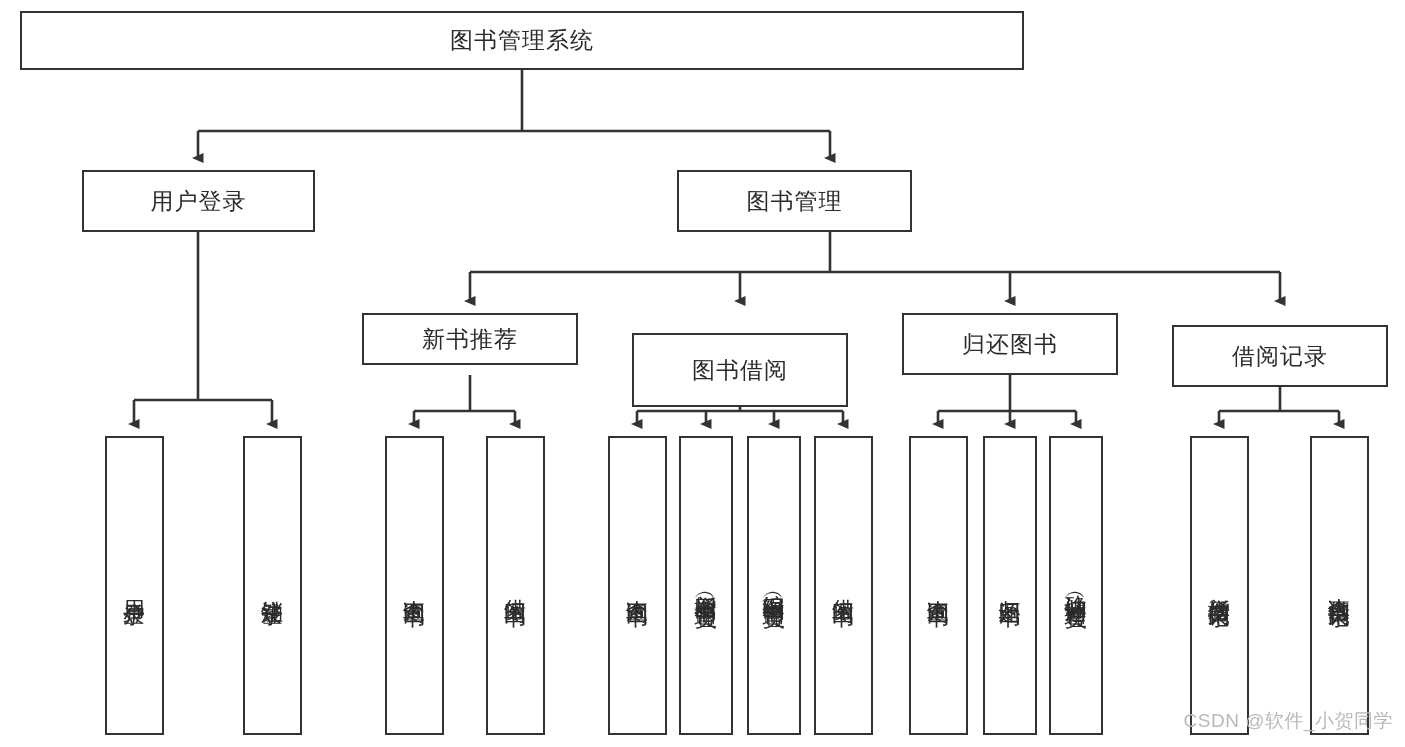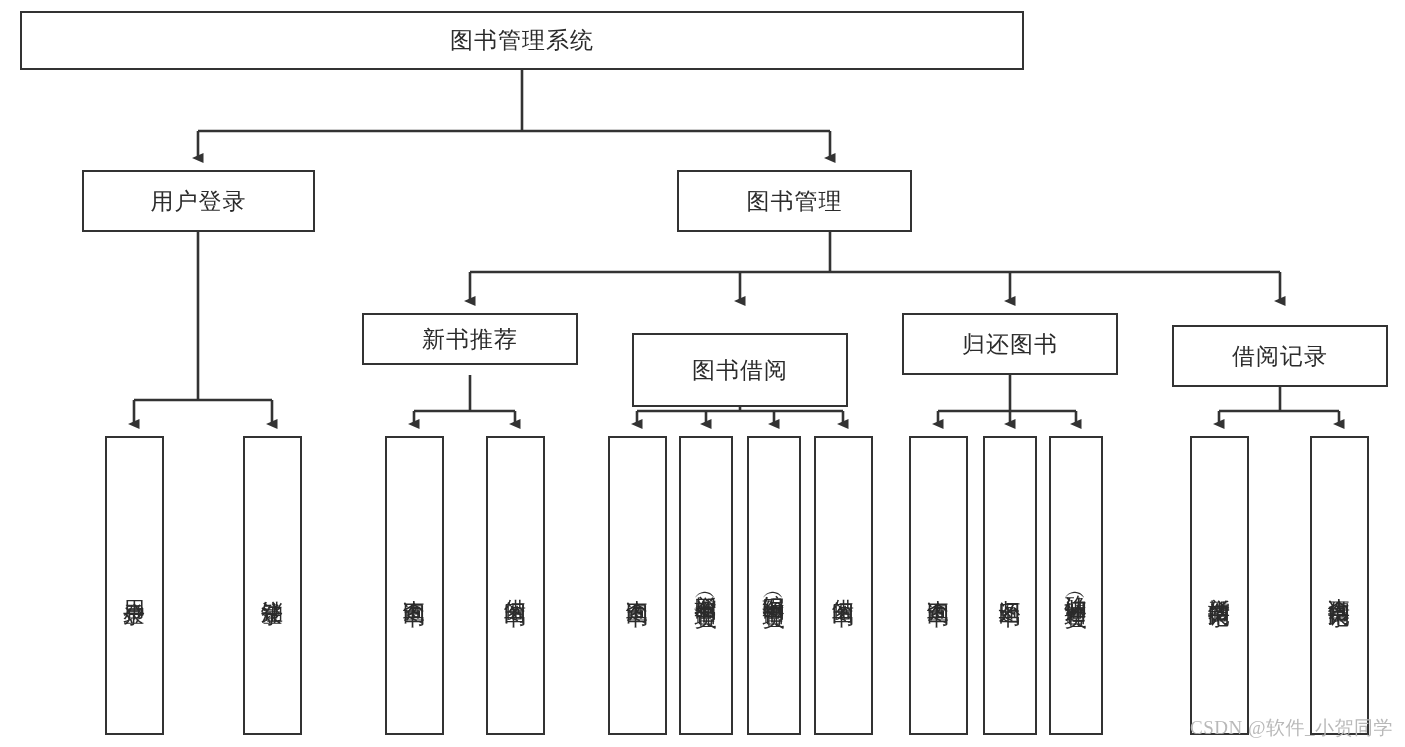--- a/index.html
+++ b/index.html
@@ -48,27 +48,26 @@
     line-height: 1.05;
     white-space: nowrap;
     text-align: center;
   }
   .node .hlabel {
     white-space: nowrap;
   }
   #watermark {
     position: absolute;
     right: 12px;
-    bottom: 6px;
+    bottom: 13px;
     font-size: 19px;
     color: #b9b9b9;
     letter-spacing: 0.5px;
     white-space: nowrap;
     z-index: 5;
-    font-family: Liberation Serif, serif;
   }
 </style>
 </head>
 <body>
 
 <div id="canvas">
 
   <svg id="wires" viewBox="0 0 1405 747">
     <defs>
       <marker id="arrow" markerWidth="12" markerHeight="12" refX="5" refY="6" orient="auto" markerUnits="userSpaceOnUse">

